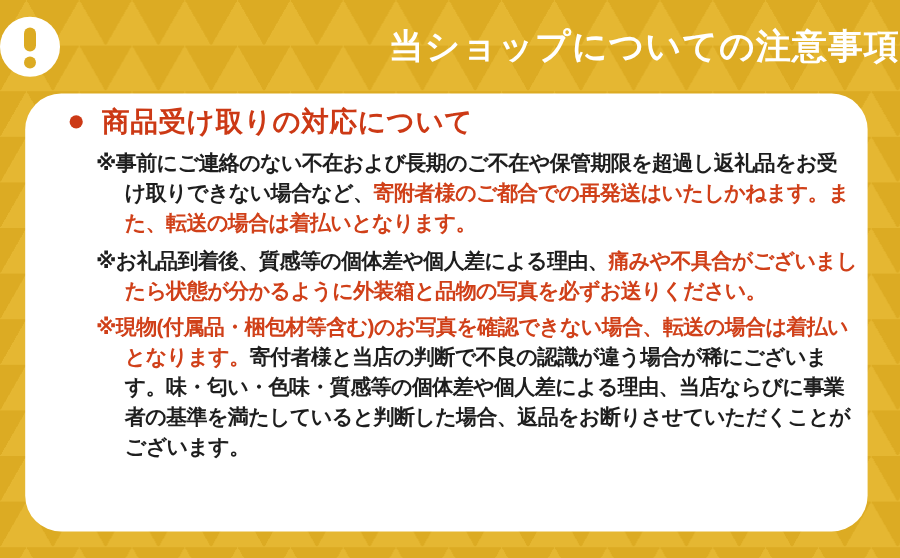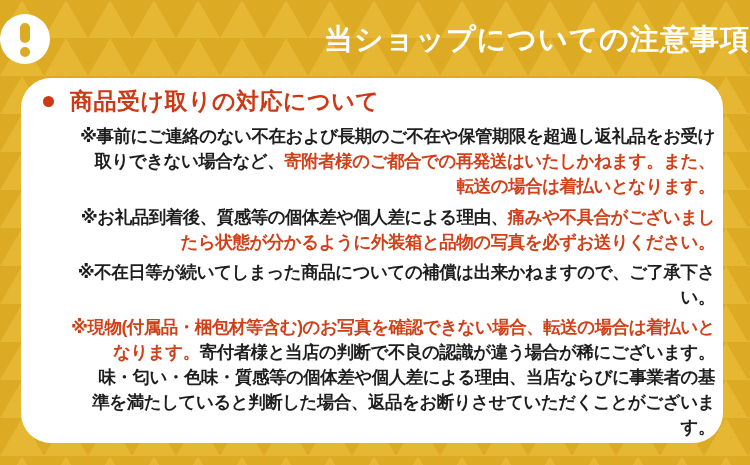--- a/index.html
+++ b/index.html
@@ -37,39 +37,38 @@
   .excl-dot{
     width:10px;height:10px;border-radius:50%;background:var(--gold_base);margin-top:4px;
   }
   .title{
     margin:0;font-size:29px;line-height:1;font-weight:bold;
     color:var(--title_text);letter-spacing:1px;white-space:nowrap;
   }
   .card{
     position:absolute;left:21px;right:27px;top:78px;bottom:22px;
     background:var(--card_bg);border-radius:30px;
-    padding:8px 8px 8px 12px;
+    padding:8px 8px 8px 27px;
   }
   .section + .section{margin-top:6px;}
   .section-heading{
     display:flex;align-items:center;gap:16px;
     margin:0 0 8px 0;font-size:23px;line-height:30px;font-weight:bold;
     color:var(--heading_red);letter-spacing:0.5px;
   }
   .bullet{
     width:11px;height:11px;border-radius:50%;background:var(--heading_red);
     flex:0 0 auto;margin-left:10px;
   }
   .paragraphs{margin-left:32px;}
   .para{
     margin:0 0 5px 0;
     font-size:17.5px;line-height:25px;font-weight:bold;letter-spacing:-0.5px;
     padding-left:24px;text-indent:-24px;
     color:var(--ink);
-    text-align:right;
   }
   .para:last-child{margin-bottom:0;}
   .seg-ink{color:var(--ink);}
   .seg-red{color:var(--body_red);}
 </style>
 </head>
 <body>
 
 <div class="bg"></div>
 
@@ -89,18 +88,17 @@
       <span class="heading-text">商品受け取りの対応について</span>
     </h2>
     <div class="paragraphs">
           <p class="para"><span class="seg-ink">※事前にご連絡のない不在および長期のご不在や保管期限を超過し返礼品をお受け取りできない場合など、</span><span class="seg-red">寄附者様のご都合での再発送はいたしかねます。また、転送の場合は着払いとなります。</span></p>
         </div>
   </section>
 
   <section class="section">
     <div class="paragraphs">
           <p class="para"><span class="seg-ink">※お礼品到着後、質感等の個体差や個人差による理由、</span><span class="seg-red">痛みや不具合がございましたら状態が分かるように外装箱と品物の写真を必ずお送りください。</span></p>
-          <p class="para"><span class="seg-ink">※不在日等が続いてしまった商品についての補償は出来かねますので、ご了承下さい。</span></p>
           <p class="para"><span class="seg-red">※現物(付属品・梱包材等含む)のお写真を確認できない場合、転送の場合は着払いとなります。</span><span class="seg-ink">寄付者様と当店の判断で不良の認識が違う場合が稀にございます。味・匂い・色味・質感等の個体差や個人差による理由、当店ならびに事業者の基準を満たしていると判断した場合、返品をお断りさせていただくことがございます。</span></p>
         </div>
   </section>
 </div>
 </main>
 
 </body></html>

